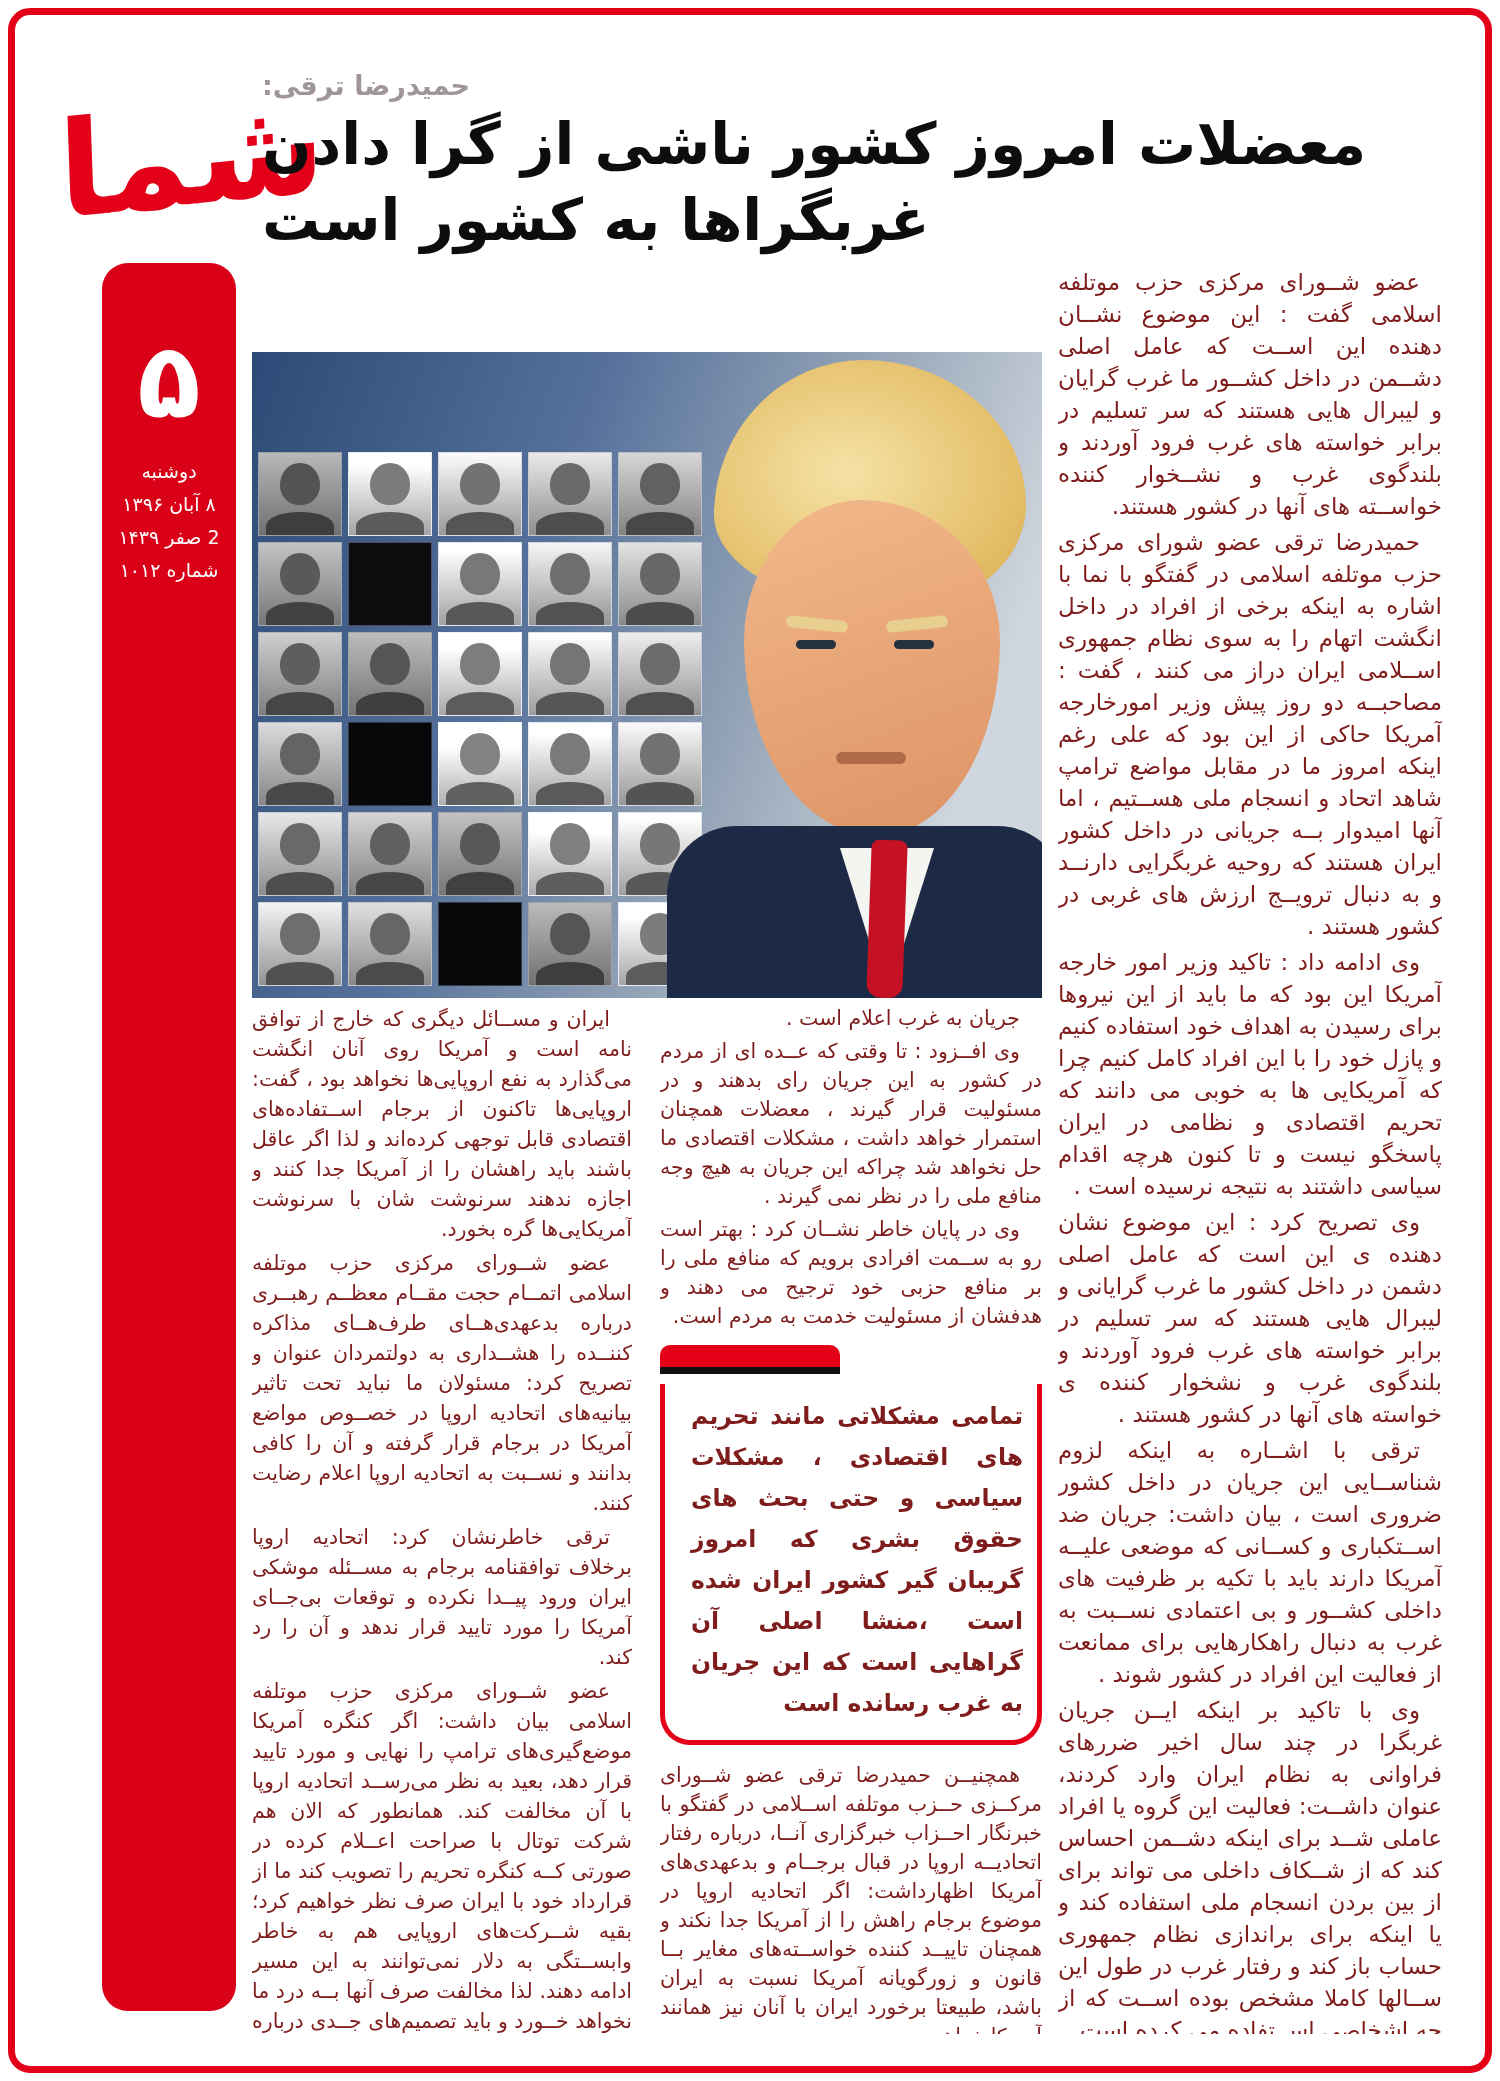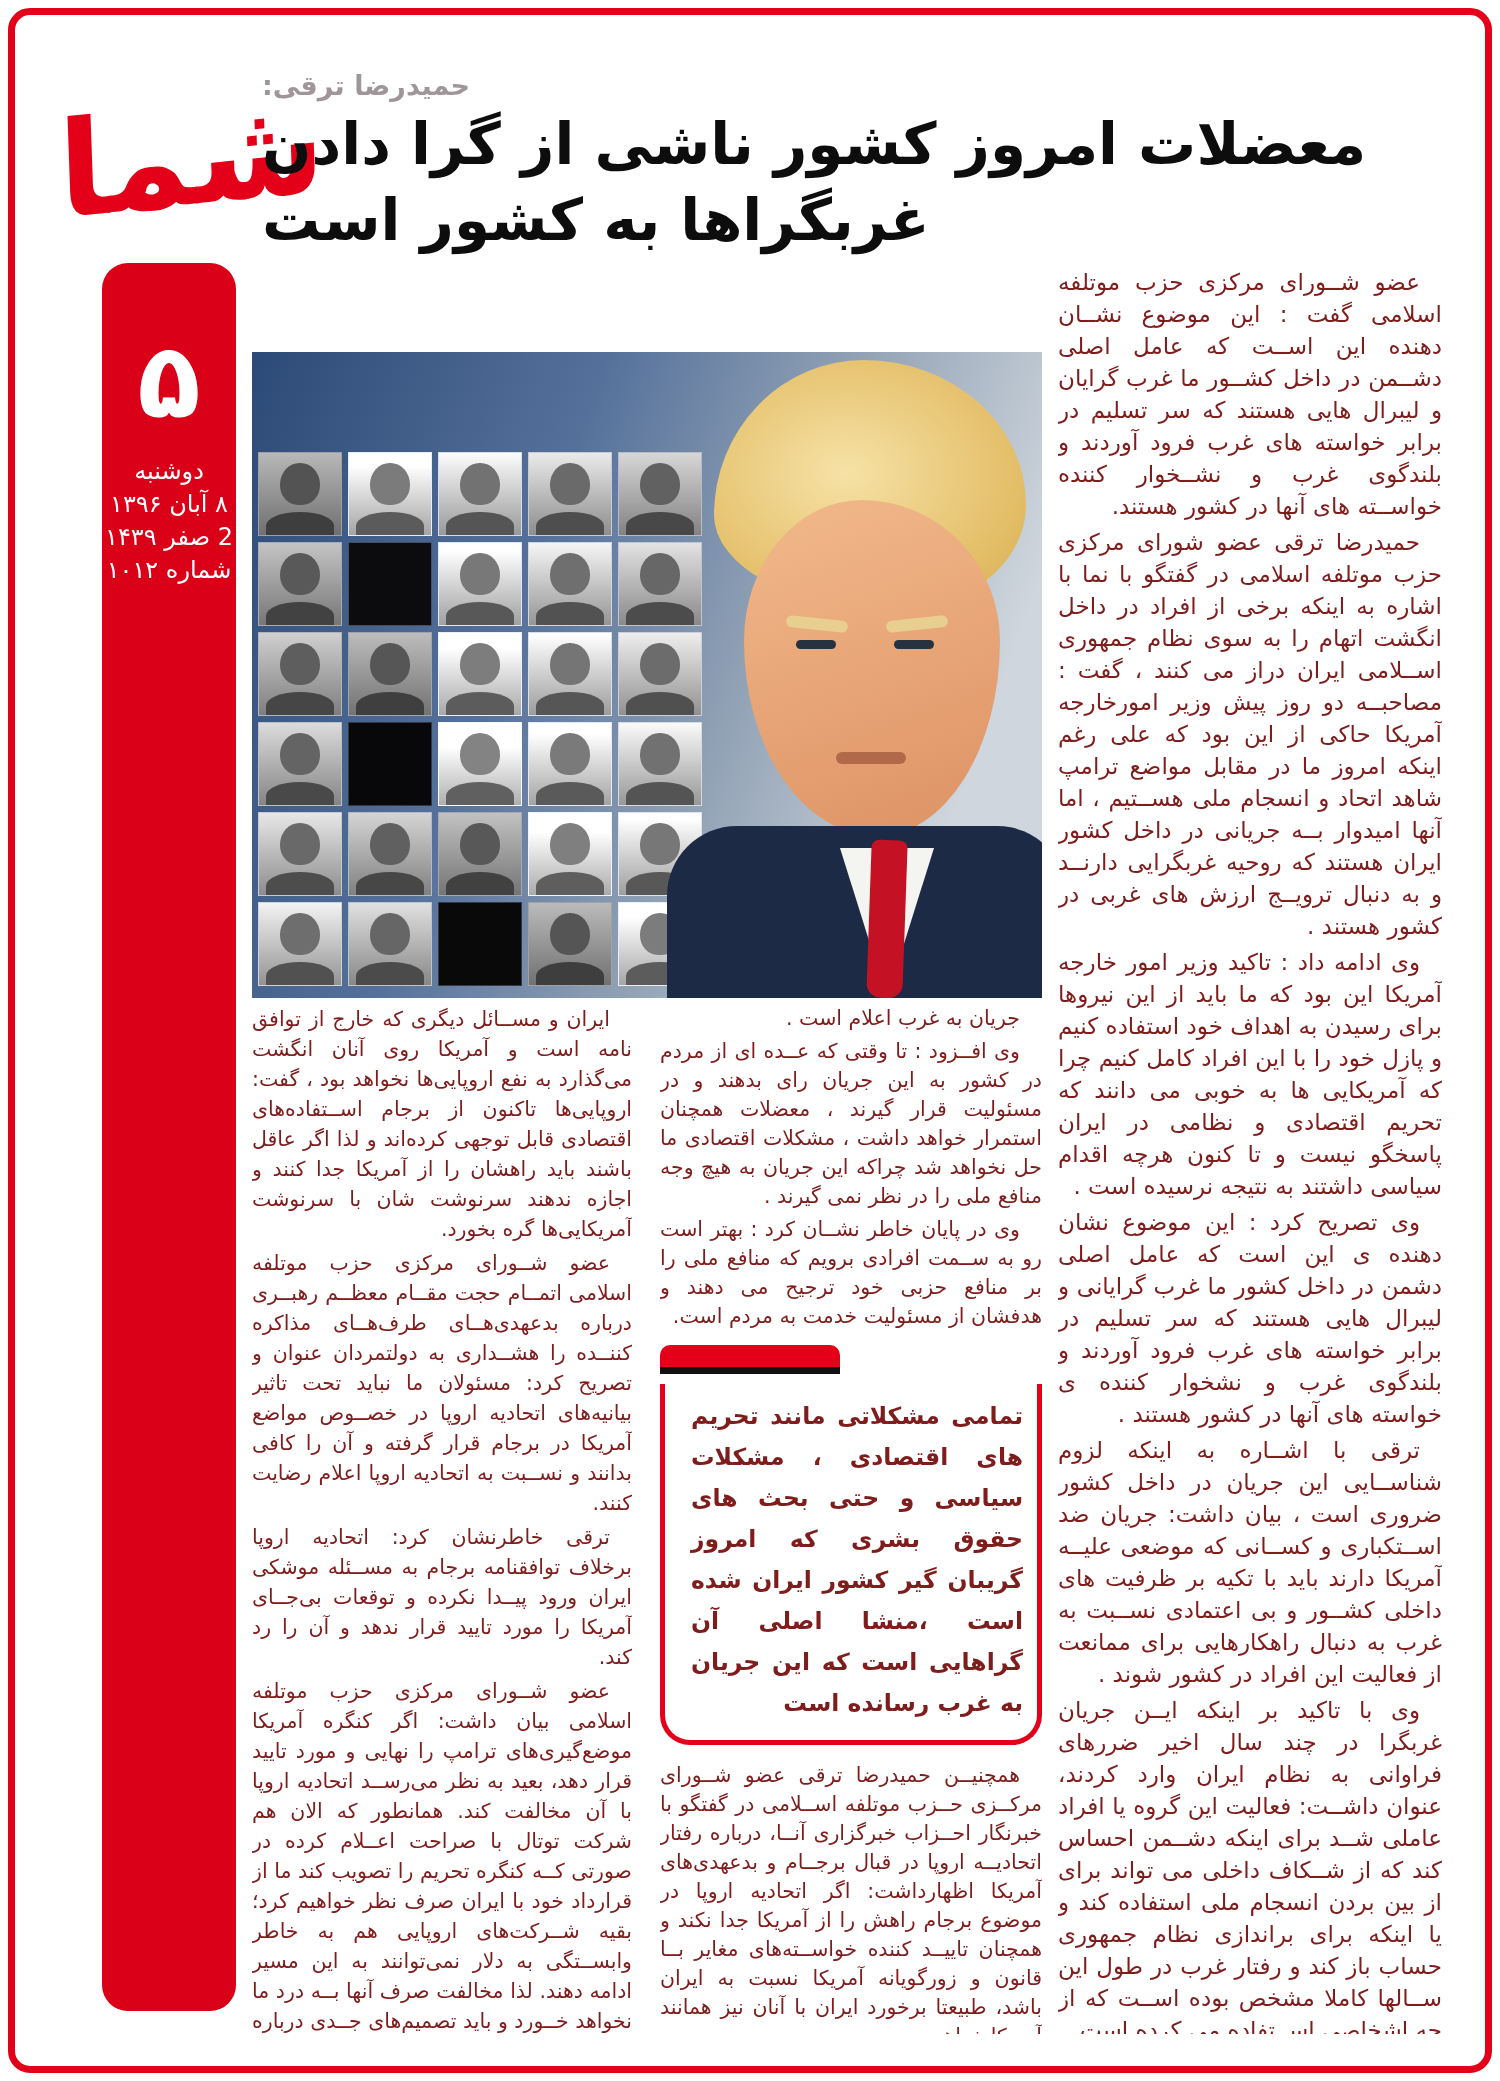--- a/index.html
+++ b/index.html
@@ -8,21 +8,21 @@
   .page-frame{position:absolute;left:8px;top:8px;right:8px;bottom:8px;
        border:7px solid #e30018;border-radius:22px;pointer-events:none;}
 
   
   .logo{position:absolute;left:58px;top:62px;width:185px;height:210px;
         color:#e30018;font-size:132px;font-weight:bold;text-align:center;
         transform:rotate(-6deg) skewX(-4deg);line-height:200px;}
   .side-bar{position:absolute;left:102px;top:263px;width:134px;height:1748px;
         background:#d90018;border-radius:26px;text-align:center;direction:rtl;}
   .page-number{color:#ffffff;font-size:104px;font-weight:bold;margin-top:58px;line-height:120px;}
-  .dates{margin-top:14px;color:#ffffff;font-size:24px;}
+  .dates{margin-top:14px;color:#ffffff;font-size:19px;}
   .dates p{margin:0 0 0 0;line-height:33px;}
 
   
   .head-block{position:absolute;left:262px;top:68px;width:1170px;text-align:left;direction:rtl;}
   .kicker{color:#a09598;font-size:27px;font-weight:bold;margin:0;line-height:36px;}
   .headline{color:#0d0d0d;font-size:58px;font-weight:bold;margin:4px 0 0 0;line-height:72px;}
 
   
   .photo{position:absolute;left:252px;top:352px;width:790px;height:646px;overflow:hidden;
          background:linear-gradient(110deg,#2c4a77 0%,#55719b 35%,#93a3b6 60%,#cfd6dd 85%);}

